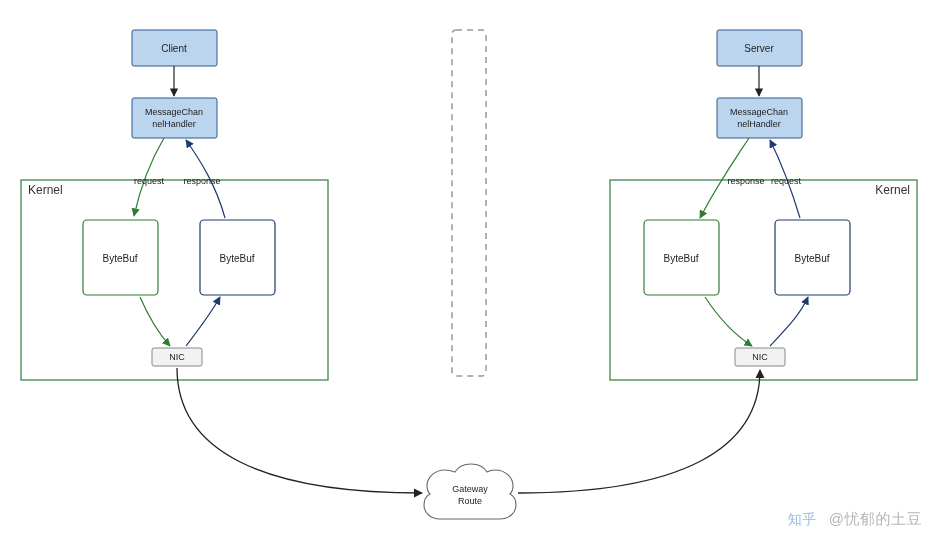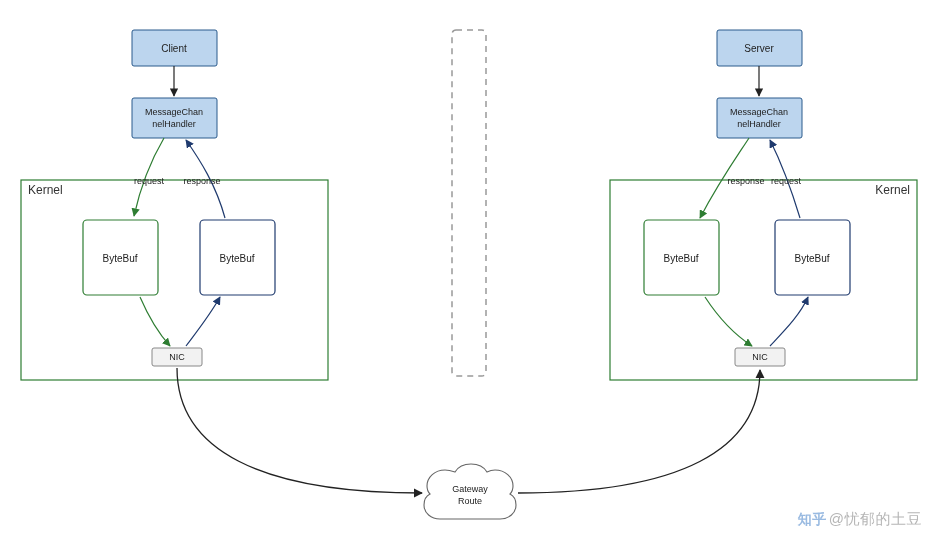--- a/index.html
+++ b/index.html
@@ -25,23 +25,23 @@
     right: 18px;
     bottom: 14px;
     font-size: 15px;
     color: rgba(120,120,120,0.55);
     font-family: Arial, "PingFang SC", "Microsoft YaHei", sans-serif;
     letter-spacing: .5px;
     user-select: none;
   }
   .wm-logo {
     display: inline-block;
-    font-weight: 700;
+    font-weight: 400;
     color: rgba(70,130,200,0.55);
-    margin-right: 2px;
+    margin-right: 12px;
     font-size: 14px;
   }
 </style>
 </head>
 <body>
 
 <svg width="940" height="543" viewBox="0 0 940 543">
 
   <defs>
     <marker id="ah-black" viewBox="0 0 10 10" refX="9" refY="5" markerWidth="7" markerHeight="7" orient="auto">

